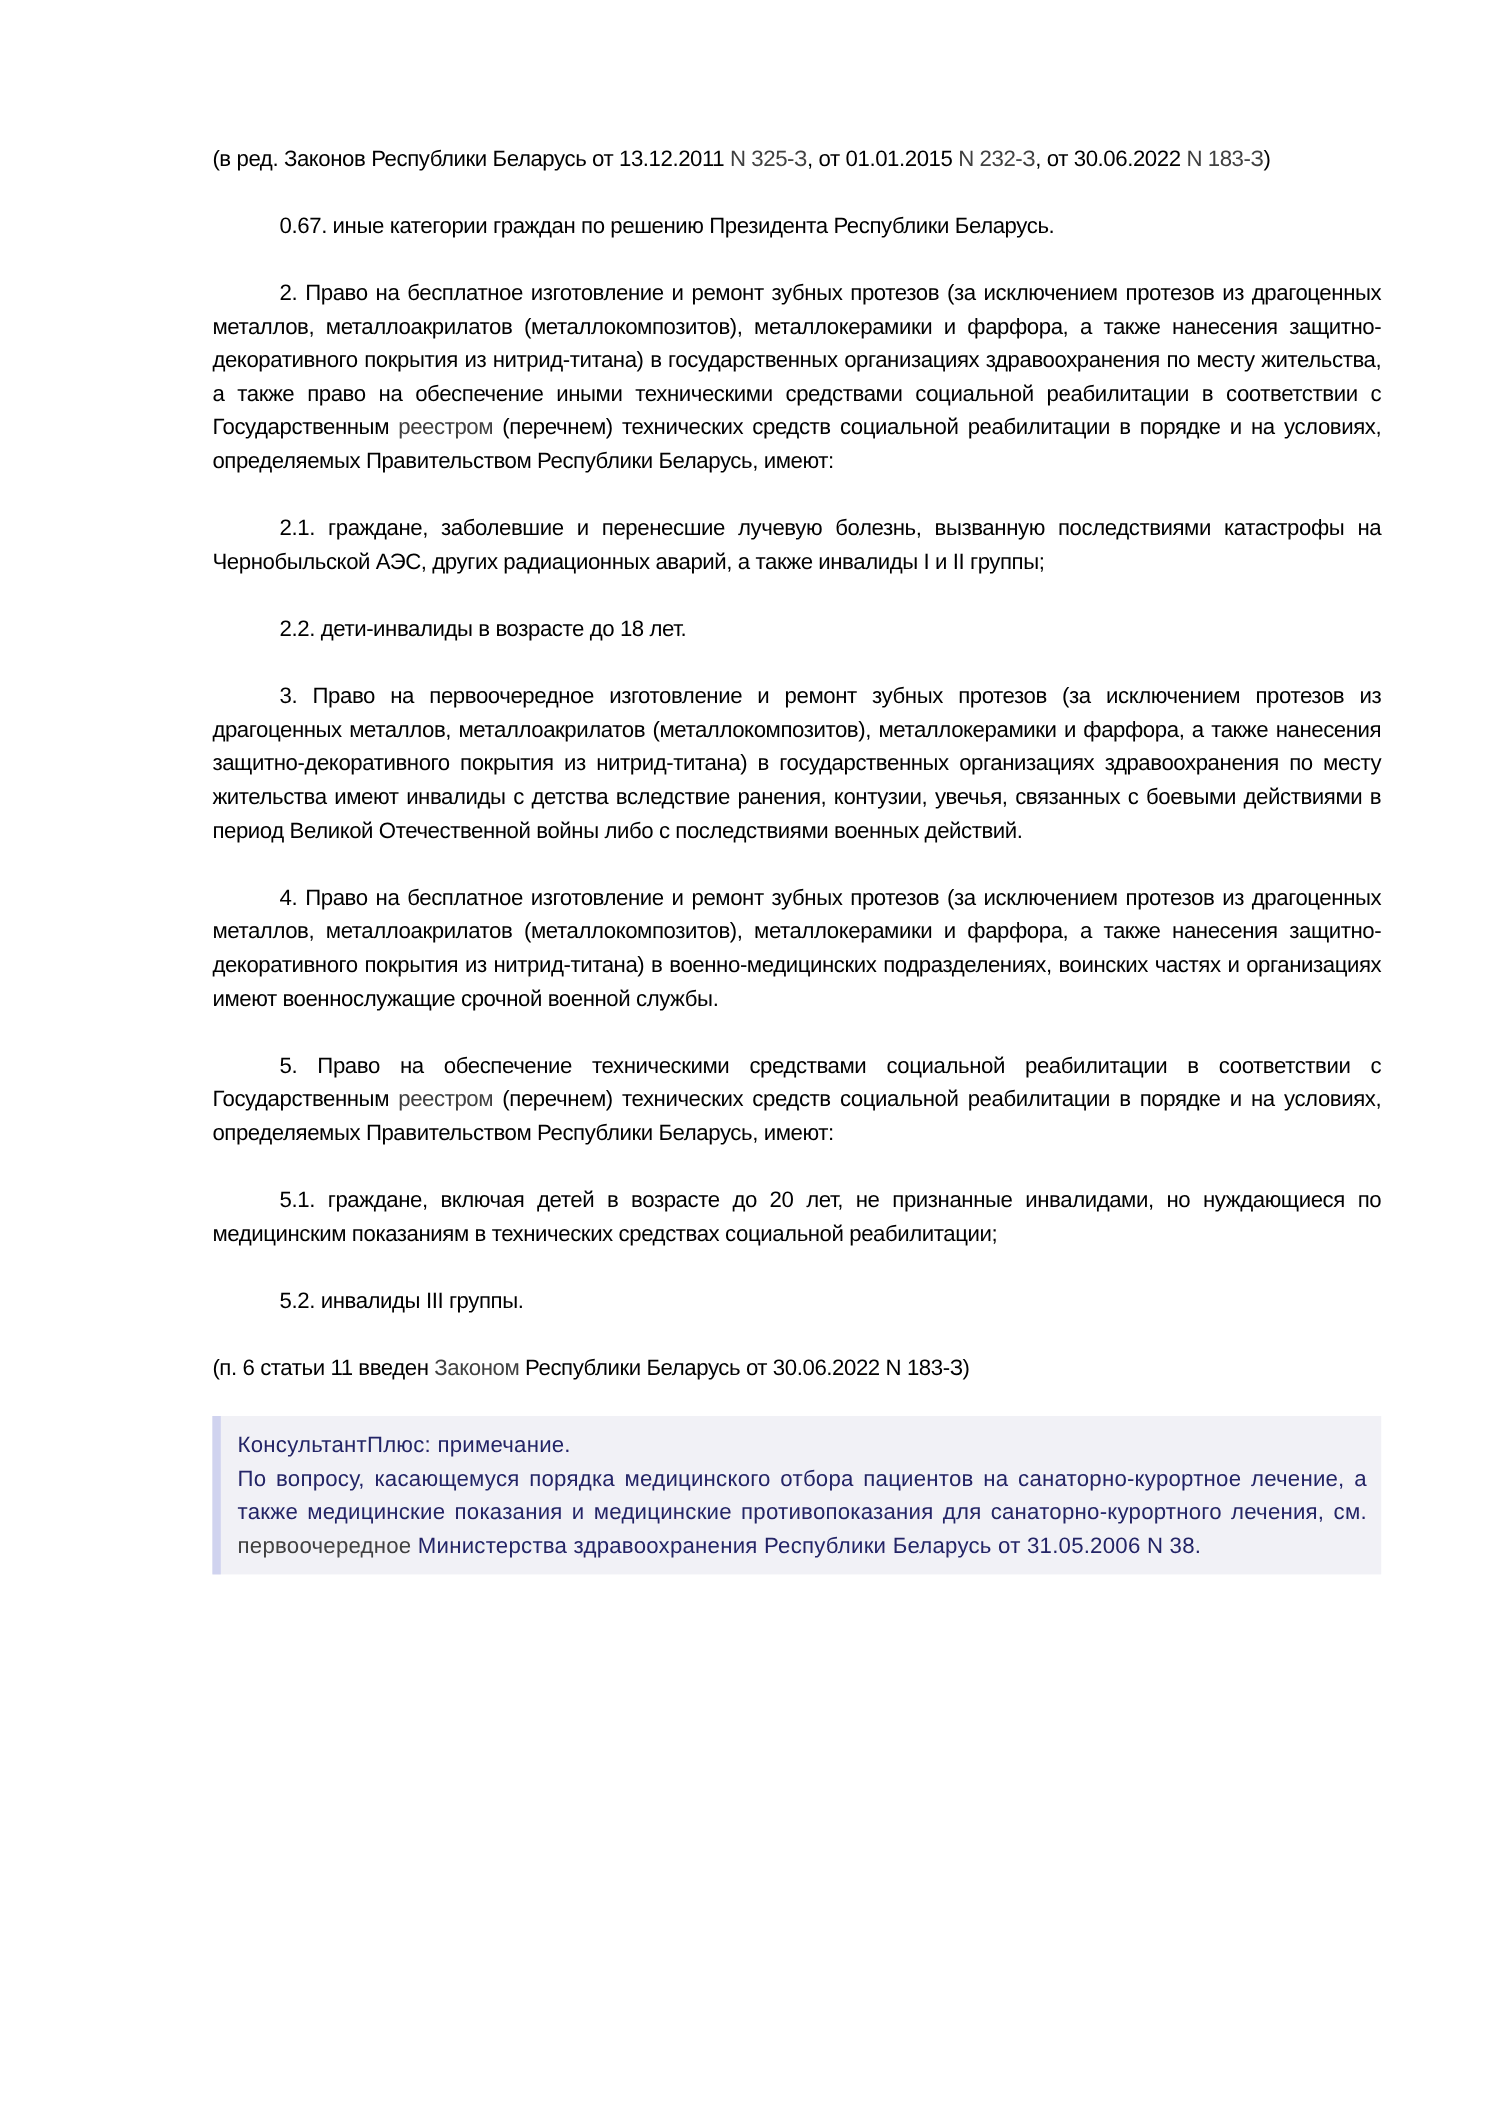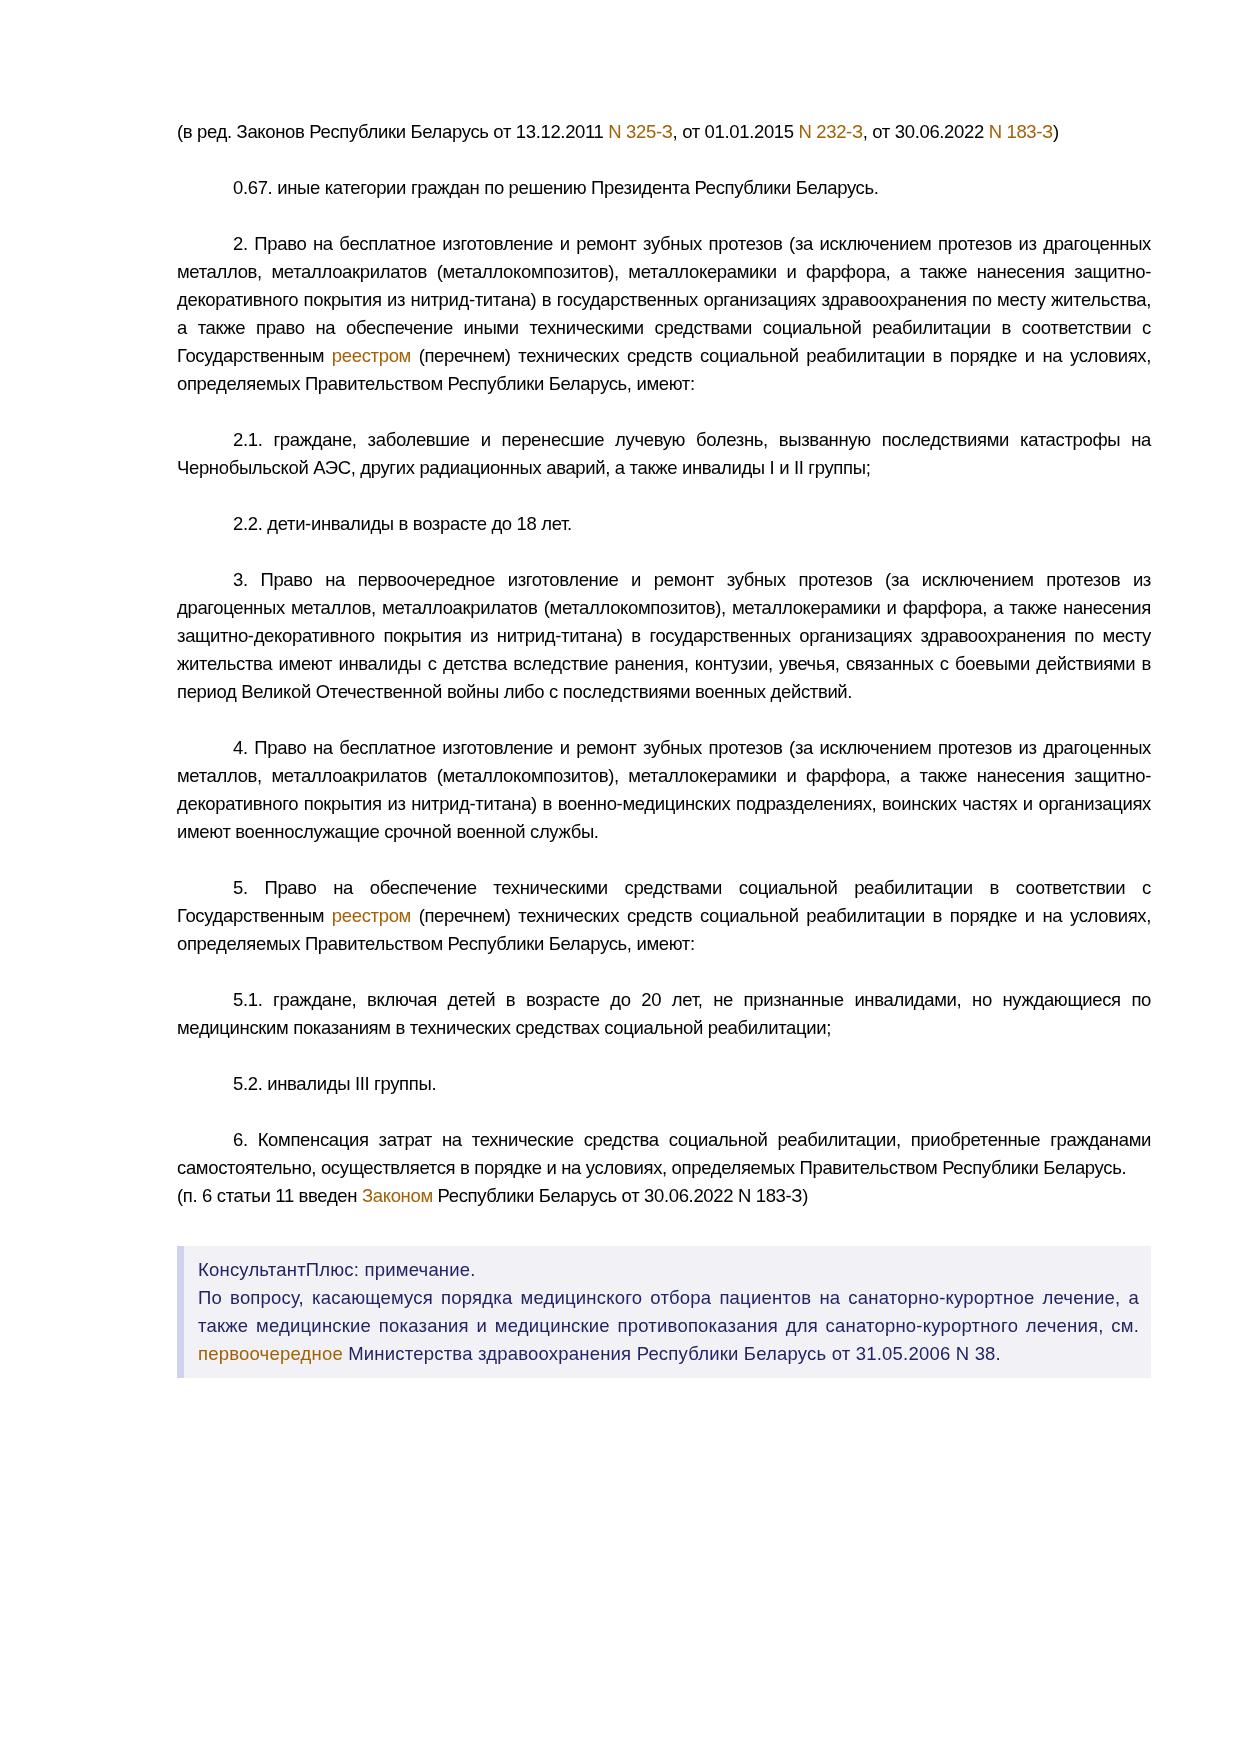--- a/index.html
+++ b/index.html
@@ -6,23 +6,23 @@
   body { width: 1241px; height: 1755px; position: relative; overflow: hidden; }
   .page {
     position: absolute; left: 177px; top: 118px; width: 974px;
     font-family: "Liberation Sans", sans-serif;
     font-size: 18.5px; line-height: 28px; color: #000;
     letter-spacing: -0.35px;
   }
   p { margin: 0; text-align: justify; }
   .ind { text-indent: 56px; }
   .gap { height: 28px; }
-  a, .lnk { color: #a16207; text-decoration: none; }
+  a, .lnk { color: #404040; text-decoration: none; }
   .note {
-    margin-top: 36px; background: #f1f1f6; border-left: 7px solid #d0d3ef;
+    margin-top: 26px; background: #f1f1f6; border-left: 7px solid #d0d3ef;
     padding: 10px 12px 10px 14px; color: #232466; letter-spacing: 0.2px;
     line-height: 28px;
   }
   .note p { text-align: justify; }
 </style>
 </head>
 <body>
 
 <div class="page">
   <p><span>(в ред. Законов Республики Беларусь от 13.12.2011 </span><a>N 325-З</a><span>, от 01.01.2015 </span><a>N 232-З</a><span>, от 30.06.2022 </span><a>N 183-З</a><span>)</span></p>
@@ -38,20 +38,19 @@
   <p class="ind">3. Право на первоочередное изготовление и ремонт зубных протезов (за исключением протезов из драгоценных металлов, металлоакрилатов (металлокомпозитов), металлокерамики и фарфора, а также нанесения защитно-декоративного покрытия из нитрид-титана) в государственных организациях здравоохранения по месту жительства имеют инвалиды с детства вследствие ранения, контузии, увечья, связанных с боевыми действиями в период Великой Отечественной войны либо с последствиями военных действий.</p>
   <div class="gap"></div>
   <p class="ind">4. Право на бесплатное изготовление и ремонт зубных протезов (за исключением протезов из драгоценных металлов, металлоакрилатов (металлокомпозитов), металлокерамики и фарфора, а также нанесения защитно-декоративного покрытия из нитрид-титана) в военно-медицинских подразделениях, воинских частях и организациях имеют военнослужащие срочной военной службы.</p>
   <div class="gap"></div>
   <p class="ind"><span>5. Право на обеспечение техническими средствами социальной реабилитации в соответствии с Государственным </span><a>реестром</a><span> (перечнем) технических средств социальной реабилитации в порядке и на условиях, определяемых Правительством Республики Беларусь, имеют:</span></p>
   <div class="gap"></div>
   <p class="ind">5.1. граждане, включая детей в возрасте до 20 лет, не признанные инвалидами, но нуждающиеся по медицинским показаниям в технических средствах социальной реабилитации;</p>
   <div class="gap"></div>
   <p class="ind">5.2. инвалиды III группы.</p>
   <div class="gap"></div>
-  <p class="ind">6. Компенсация затрат на технические средства социальной реабилитации, приобретенные гражданами самостоятельно, осуществляется в порядке и на условиях, определяемых Правительством Республики Беларусь.</p>
   <p><span>(п. 6 статьи 11 введен </span><a>Законом</a><span> Республики Беларусь от 30.06.2022 N 183-З)</span></p>
 
   <div class="note">
     <p>КонсультантПлюс: примечание.</p>
     <p><span>По вопросу, касающемуся порядка медицинского отбора пациентов на санаторно-курортное лечение, а также медицинские показания и медицинские противопоказания для санаторно-курортного лечения, см. </span><a>первоочередное</a><span> Министерства здравоохранения Республики Беларусь от 31.05.2006 N 38.</span></p>
   </div>
 </div>
 
 </body></html>

